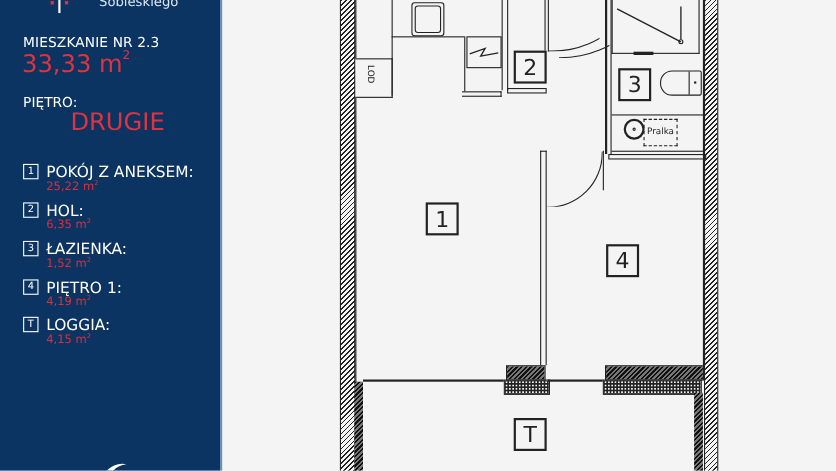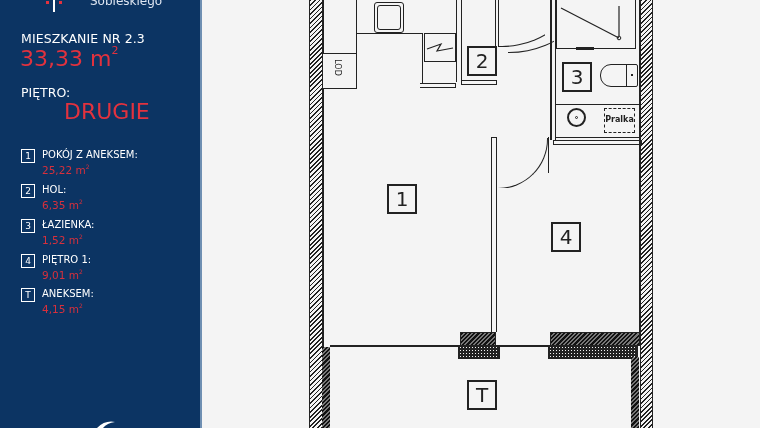--- a/index.html
+++ b/index.html
@@ -7,21 +7,21 @@
   .panel { position:absolute; left:0; top:0; width:200px; height:428px; background:#0c3463; color:#fff; }
   .logo-mark { position:absolute; left:42px; top:0; width:24px; height:12px; }
   .logo-text { position:absolute; left:90px; top:-6px; font-size:12px; color:#dfe6f2; }
   .apt-label { position:absolute; left:21px; top:31px; font-size:12.5px; letter-spacing:0.1px; }
   .apt-area { position:absolute; left:20px; top:46px; font-size:22px; color:#e2323e; }
   .apt-area sup { font-size:11px; vertical-align:top; position:relative; top:-2px; }
   .floor-label { position:absolute; left:21px; top:85px; font-size:12.5px; }
   .floor-value { position:absolute; left:20px; top:99px; font-size:22px; color:#e2323e;margin-left:44px; }
   .room { position:absolute; left:21px; height:32px; }
   .room .badge { position:absolute; left:0; top:0; width:12px; height:12px; border:1.2px solid #fff; font-size:9px; line-height:12px; text-align:center; }
-  .room .rname { position:absolute; left:21px; top:0; font-size:10px; white-space:nowrap; }
+  .room .rname { position:absolute; left:21px; top:0; font-size:14px; white-space:nowrap; }
   .room .rarea { position:absolute; left:21px; top:14px; font-size:10.5px; color:#d8303c; white-space:nowrap; }
   .room .rarea sup { font-size:6px; }
   .left-edge { position:absolute; left:200px; top:0; width:2px; height:428px; background:#6f8fb2; }
 
   .plan { position:absolute; left:0; top:0; width:760px; height:428px; }
   .hatch { background: repeating-linear-gradient(135deg, #222 0 1.2px, #f4f4f4 1.2px 3.2px); border-left:1px solid #222; border-right:1px solid #222; }
   .dhatch { background: repeating-linear-gradient(135deg, #111 0 1.5px, #777 1.5px 3px); }
   .dots { background: radial-gradient(circle, #f4f4f4 0.9px, #222 1px) 0 0/3px 3px; }
   .wall { position:absolute; background:#222; }
   .abs { position:absolute; }
@@ -54,25 +54,25 @@
     <div class="rarea"><span>6,35 m</span><sup>2</sup></div>
   </div>
   <div class="room" style="top:219px">
     <div class="badge">3</div>
     <div class="rname">ŁAZIENKA:</div>
     <div class="rarea"><span>1,52 m</span><sup>2</sup></div>
   </div>
   <div class="room" style="top:254px">
     <div class="badge">4</div>
     <div class="rname">PIĘTRO 1:</div>
-    <div class="rarea"><span>9,01 m</span><sup>2</sup></div>
+    <div class="rarea"><span>4,19 m</span><sup>2</sup></div>
   </div>
   <div class="room" style="top:288px">
     <div class="badge">T</div>
-    <div class="rname">ANEKSEM:</div>
+    <div class="rname">LOGGIA:</div>
     <div class="rarea"><span>4,15 m</span><sup>2</sup></div>
   </div>
 
   <svg class="abs" style="left:97px;top:420px;width:20px;height:8px" viewBox="0 0 20 8">
     <path d="M0 8 Q8 0 18 2 Q10 3 6 8 Z" fill="#fff"></path>
   </svg>
 </div>
 <div class="left-edge"></div>
 
 <div class="plan">
@@ -117,21 +117,21 @@
   <div class="abs" style="left:576px;top:47px;width:18px;height:3px;background:#222"></div>
   <div class="abs" style="left:600px;top:64px;width:36px;height:21px;border:1.2px solid #222;border-radius:11px 2px 2px 11px">
     <div class="abs" style="left:25px;top:0;width:1px;height:21px;background:#222"></div>
     <div class="abs" style="left:30px;top:9px;width:2px;height:2px;background:#222"></div>
   </div>
   <div class="abs" style="left:556px;top:104px;width:84px;height:32px;border-top:1px solid #222;border-bottom:1px solid #222"></div>
   <div class="abs" style="left:553px;top:140px;width:87px;height:3px;border:1px solid #222"></div>
   <div class="abs" style="left:567px;top:108px;width:19px;height:19px;border:2px solid #222;border-radius:50%;box-sizing:border-box">
     <div class="abs" style="left:6px;top:6px;width:3px;height:3px;border-radius:50%;border:1px solid #222;box-sizing:border-box"></div>
   </div>
-  <div class="abs" style="left:604px;top:108px;width:31px;height:25px;border:1.5px dashed #222;box-sizing:border-box;font-size:8px;font-weight:bold;text-align:center;line-height:22px;color:#222">Pralka</div>
+  <div class="abs" style="left:585px;top:108px;width:31px;height:25px;border:1.5px dashed #222;box-sizing:border-box;font-size:8px;font-weight:normal;text-align:center;line-height:22px;color:#222">Pralka</div>
   <div class="abs" style="left:508px;top:-54px;width:96px;height:108px;clip-path:inset(53px 50px 0 0);">
     <div style="position:absolute;left:0;top:0;width:96px;height:106px;border:1px solid #222;border-radius:0 0 0 96px;border-right:none;border-top:none;transform:scaleX(-1)"></div>
   </div>
 
   <div class="abs" style="left:491px;top:137px;width:6px;height:195px;border:1px solid #222;border-bottom:none;box-sizing:border-box"></div>
   <div class="abs" style="left:497px;top:112px;width:52px;height:76px;clip-path:inset(26px 0 0 0)">
     <div style="position:absolute;left:0;top:0;width:50px;height:52px;border:1px solid #222;border-left:none;border-top:none;border-radius:0 0 50px 0;transform:translateY(24px)"></div>
   </div>
   <div class="wall" style="left:548px;top:137px;width:1px;height:36px"></div>
 

